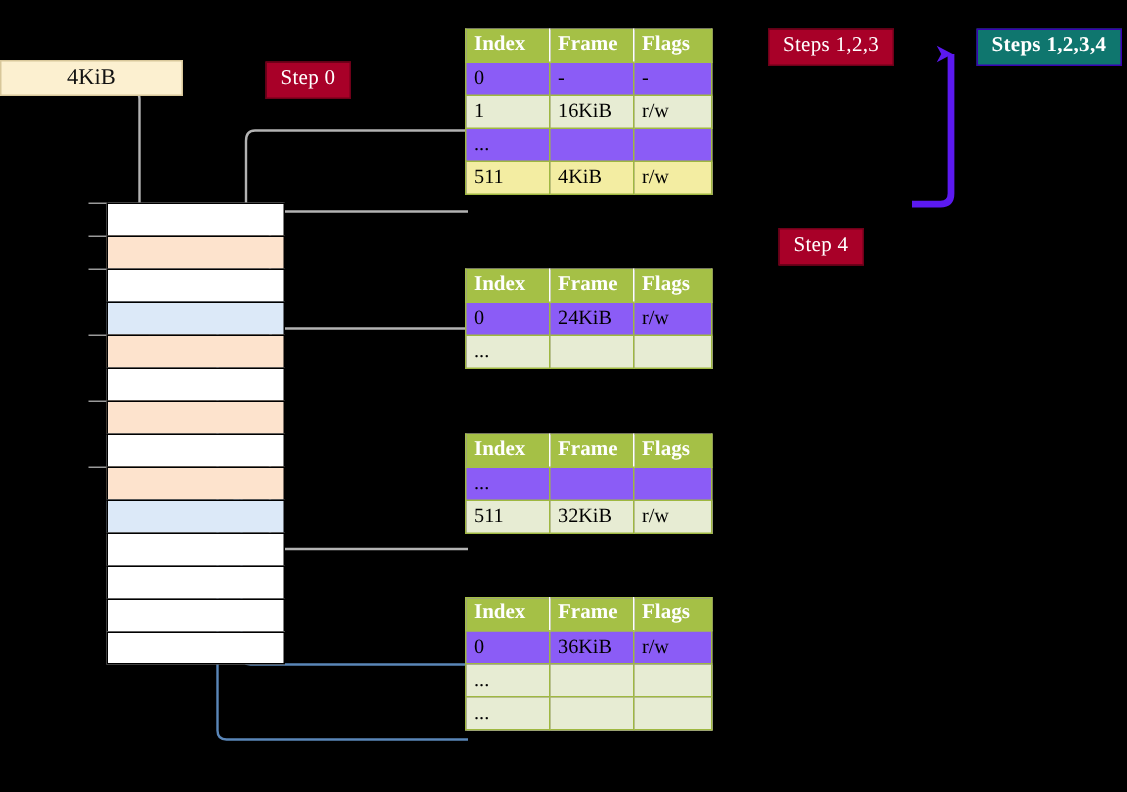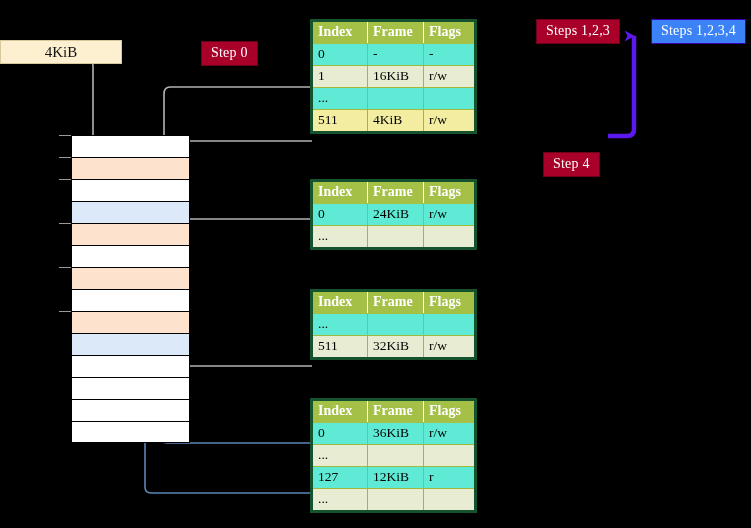--- a/index.html
+++ b/index.html
@@ -13,40 +13,40 @@
   
   .badge{
     position:absolute;
     font-family:"Liberation Serif", serif;
     font-size:14px;line-height:1;
     padding:4px 9px 5px 9px;
     color:#ffffff;
     white-space:nowrap;
     letter-spacing:0.2px;
   }
-  .badge.crimson{background:#a80028;border:1px solid #6e0019;margin-left:24px;}
-  .badge.violet{background:#3b82f6;border:1px solid #3a00b4;}
+  .badge.crimson{background:#a80028;border:1px solid #6e0019;}
+  .badge.violet{background:#0f766e;border:1px solid #3a00b4;font-weight:bold;}
 
   
   .kbox{
     position:absolute;
     background:#fcf0d0;
     border:1px solid #d8c79a;
     display:flex;align-items:center;justify-content:center;
     font-size:15px;
     color:#111;
   }
 
   
   .ptable{
     position:absolute;
     border-collapse:collapse;
-    background:#5eead4;
+    background:#8b5cf6;
     font-size:13.5px;
-    border:3px solid #14532d;
+    border:1px solid #14532d;
   }
   .ptable td,.ptable th{
     border:1px solid #9fb840;
     padding:2px 5px 3px 5px;
     text-align:left;
     font-weight:normal;
     height:19px;
     box-sizing:border-box;
     vertical-align:middle;
   }
@@ -252,25 +252,20 @@
         <tr>
           <td class="c0">0</td>
           <td class="c1">36KiB</td>
           <td class="c2">r/w</td>
         </tr>
         <tr class="alt">
           <td class="c0">...</td>
           <td class="c1"></td>
           <td class="c2"></td>
         </tr>
-        <tr>
-          <td class="c0">127</td>
-          <td class="c1">12KiB</td>
-          <td class="c2">r</td>
-        </tr>
         <tr class="alt">
           <td class="c0">...</td>
           <td class="c1"></td>
           <td class="c2"></td>
         </tr>
       </tbody>
     </table>
 
 </div>
 

